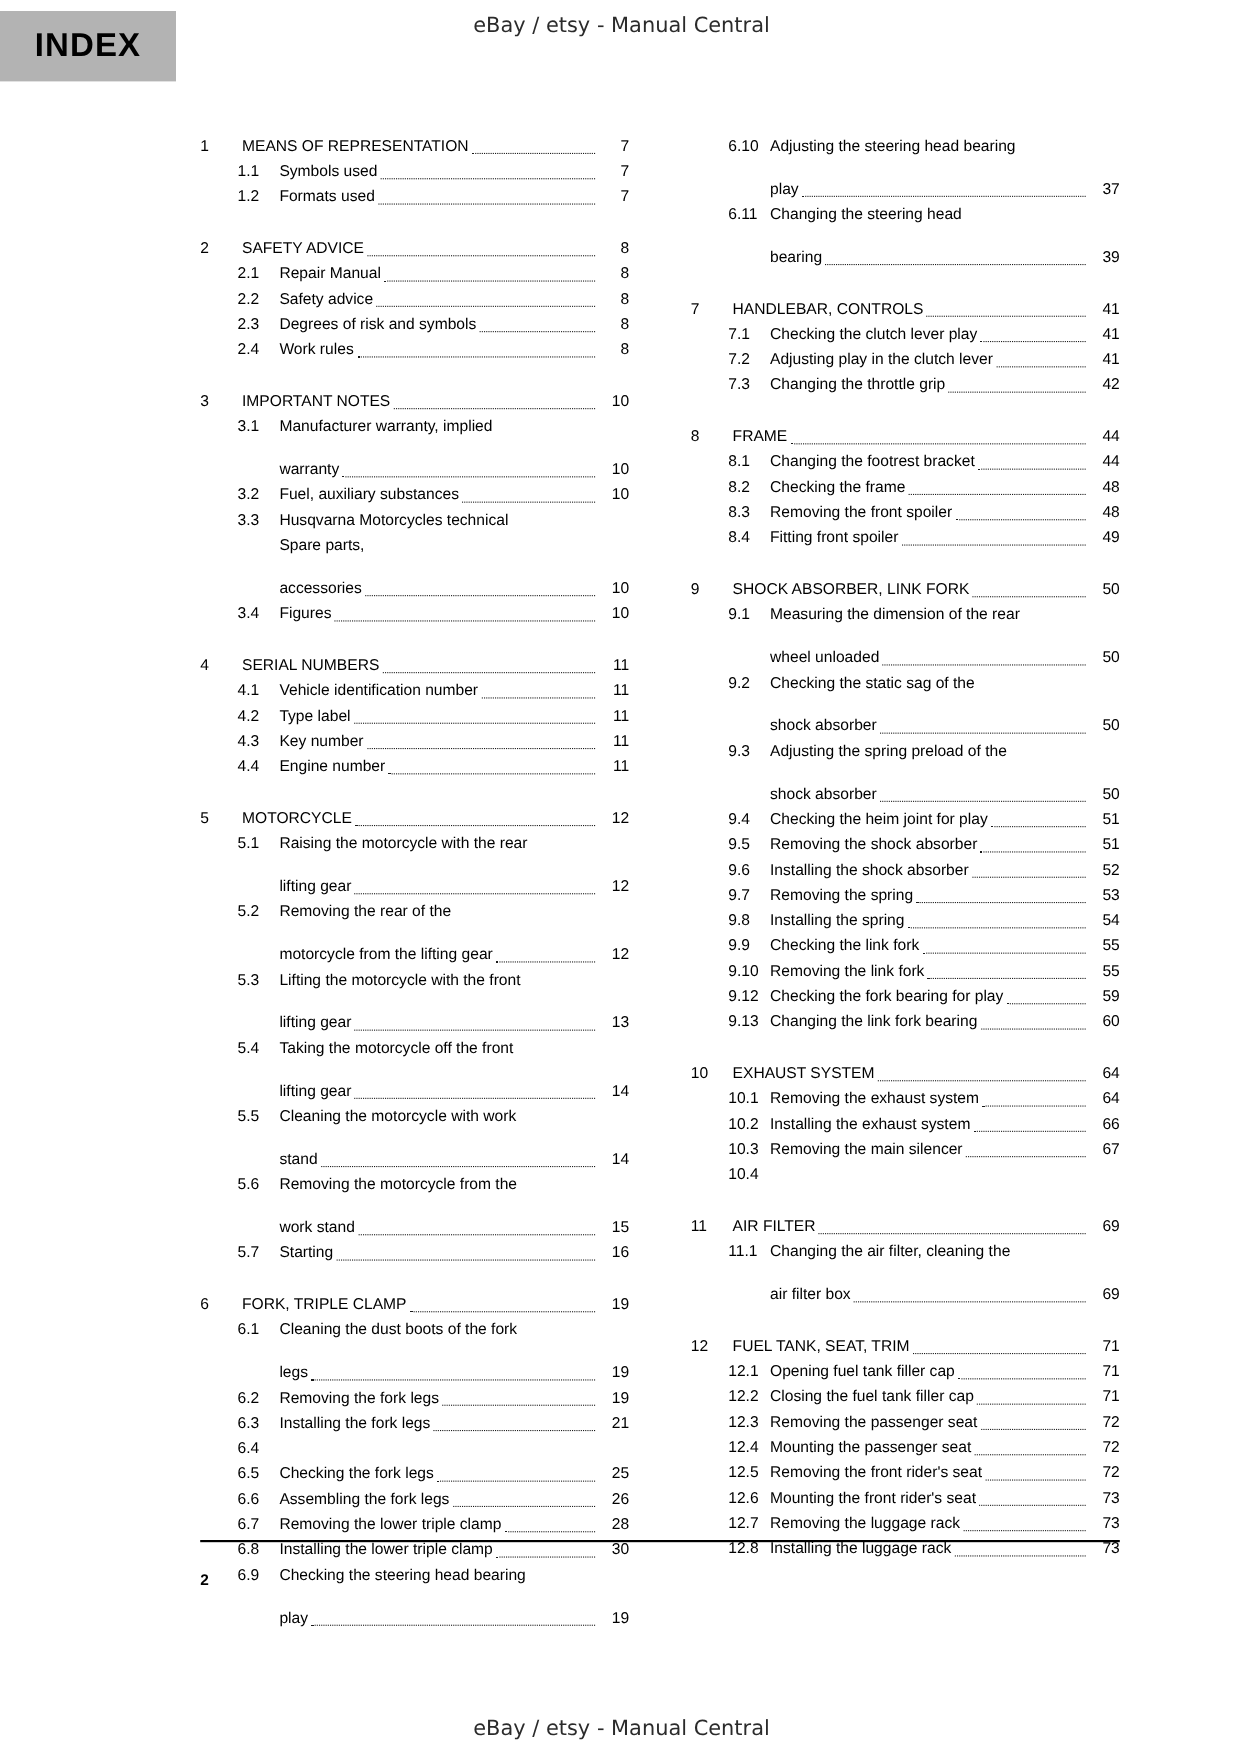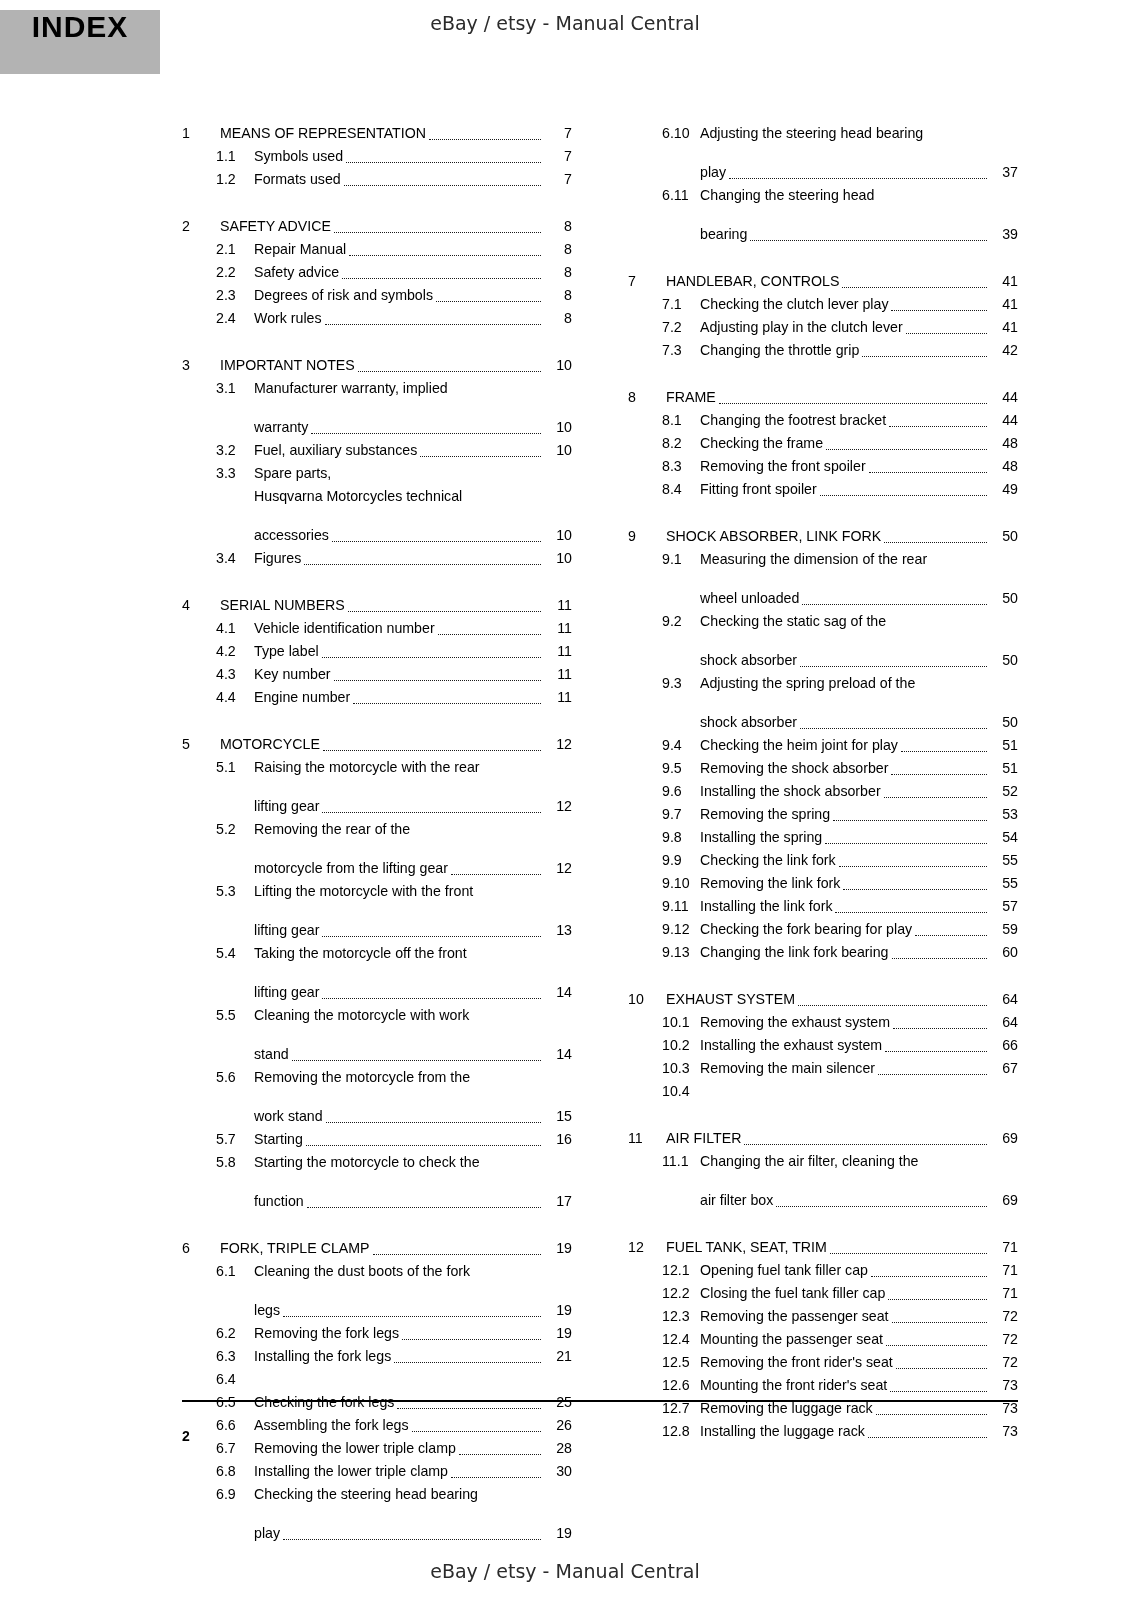--- a/index.html
+++ b/index.html
@@ -15,21 +15,21 @@
     overflow: hidden;
   }
 
   
   .index-tab {
     position: absolute;
     left: 0; top: 10px;
     width: 160px; height: 64px;
     background: #b3b3b3;
     display: flex;
-    align-items: flex-start;
+    align-items: center;
     justify-content: center;
   }
   .index-tab span {
     font-size: 30px;
     font-weight: bold;
     letter-spacing: 1px;
     color: #000;
   }
   .top-watermark {
     position: absolute;
@@ -224,22 +224,22 @@
         <div class="num sec">3.2</div>
         <div class="title-wrap">
           <span class="title">Fuel, auxiliary substances</span>
           <span class="leader"></span>
           <span class="page">10</span>
         </div>
       </div>
       <div class="entry section multiline">
         <div class="num sec">3.3</div>
         <div class="title-wrap">
+          <div class="title">Husqvarna Motorcycles technical</div>
           <div class="title">Spare parts,</div>
-          <div class="title">Husqvarna Motorcycles technical</div>
           <div class="cont">
             <span>accessories</span>
             <span class="leader"></span>
             <span class="page">10</span>
           </div>
         </div>
       </div>
       <div class="entry section">
         <div class="num sec">3.4</div>
         <div class="title-wrap">
@@ -363,31 +363,20 @@
             <span class="page">15</span>
           </div>
         </div>
       </div>
       <div class="entry section">
         <div class="num sec">5.7</div>
         <div class="title-wrap">
           <span class="title">Starting</span>
           <span class="leader"></span>
           <span class="page">16</span>
-        </div>
-      </div>
-      <div class="entry section multiline">
-        <div class="num sec">5.8</div>
-        <div class="title-wrap">
-          <div class="title">Starting the motorcycle to check the</div>
-          <div class="cont">
-            <span>function</span>
-            <span class="leader"></span>
-            <span class="page">17</span>
-          </div>
         </div>
       </div>
       <div class="group-gap"></div>
       <div class="entry chapter">
         <div class="num">6</div>
         <div class="title-wrap">
           <span class="title">FORK, TRIPLE CLAMP</span>
           <span class="leader"></span>
           <span class="page">19</span>
         </div>
@@ -652,28 +641,20 @@
           <span class="leader"></span>
           <span class="page">55</span>
         </div>
       </div>
       <div class="entry section">
         <div class="num sec">9.10</div>
         <div class="title-wrap">
           <span class="title">Removing the link fork</span>
           <span class="leader"></span>
           <span class="page">55</span>
-        </div>
-      </div>
-      <div class="entry section">
-        <div class="num sec">9.11</div>
-        <div class="title-wrap">
-          <span class="title">Installing the link fork</span>
-          <span class="leader"></span>
-          <span class="page">57</span>
         </div>
       </div>
       <div class="entry section">
         <div class="num sec">9.12</div>
         <div class="title-wrap">
           <span class="title">Checking the fork bearing for play</span>
           <span class="leader"></span>
           <span class="page">59</span>
         </div>
       </div>

